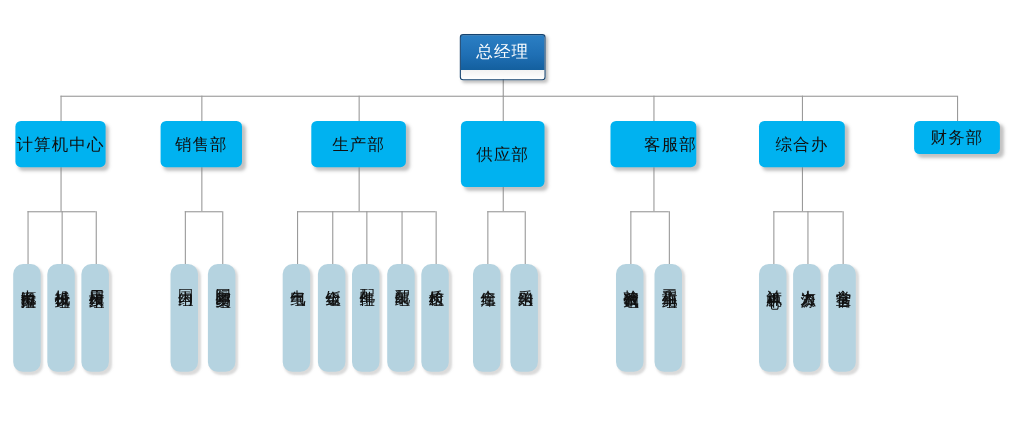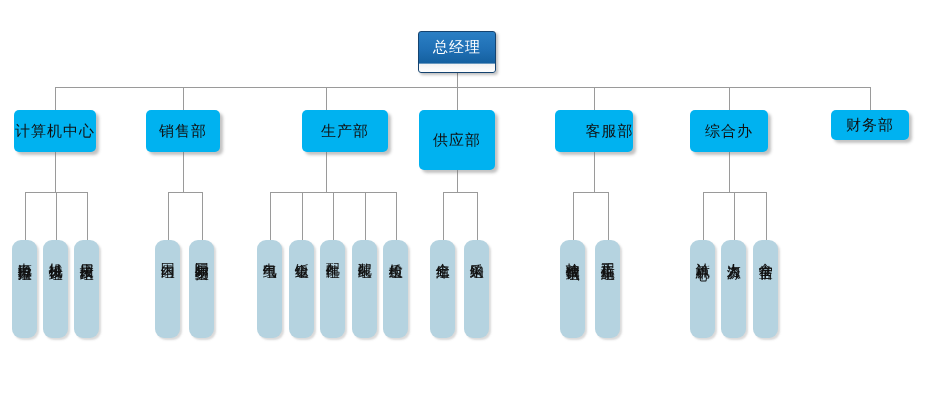--- a/index.html
+++ b/index.html
@@ -151,21 +151,21 @@
       </div>
       <div class="node-dept" style="left: 146px; top: 110px; width: 74px; height: 42px;">
         <span class="label">销售部</span>
       </div>
       <div class="node-team" style="left: 155px; top: 240px; width: 25px; height: 98px;">
         <span class="label">国内组</span>
       </div>
       <div class="node-team" style="left: 189px; top: 240px; width: 25px; height: 98px;">
         <span class="label">国际贸易组</span>
       </div>
-      <div class="node-dept" style="left: 283px; top: 110px; width: 86px; height: 42px; margin-left: 19px;">
+      <div class="node-dept" style="left: 283px; top: 110px; width: 86px; height: 42px;">
         <span class="label">生产部</span>
       </div>
       <div class="node-team" style="left: 257px; top: 240px; width: 25px; height: 98px;">
         <span class="label">电气组</span>
       </div>
       <div class="node-team" style="left: 289px; top: 240px; width: 25px; height: 98px;">
         <span class="label">钣金组</span>
       </div>
       <div class="node-team" style="left: 320px; top: 240px; width: 25px; height: 98px;">
         <span class="label">配件组</span>

